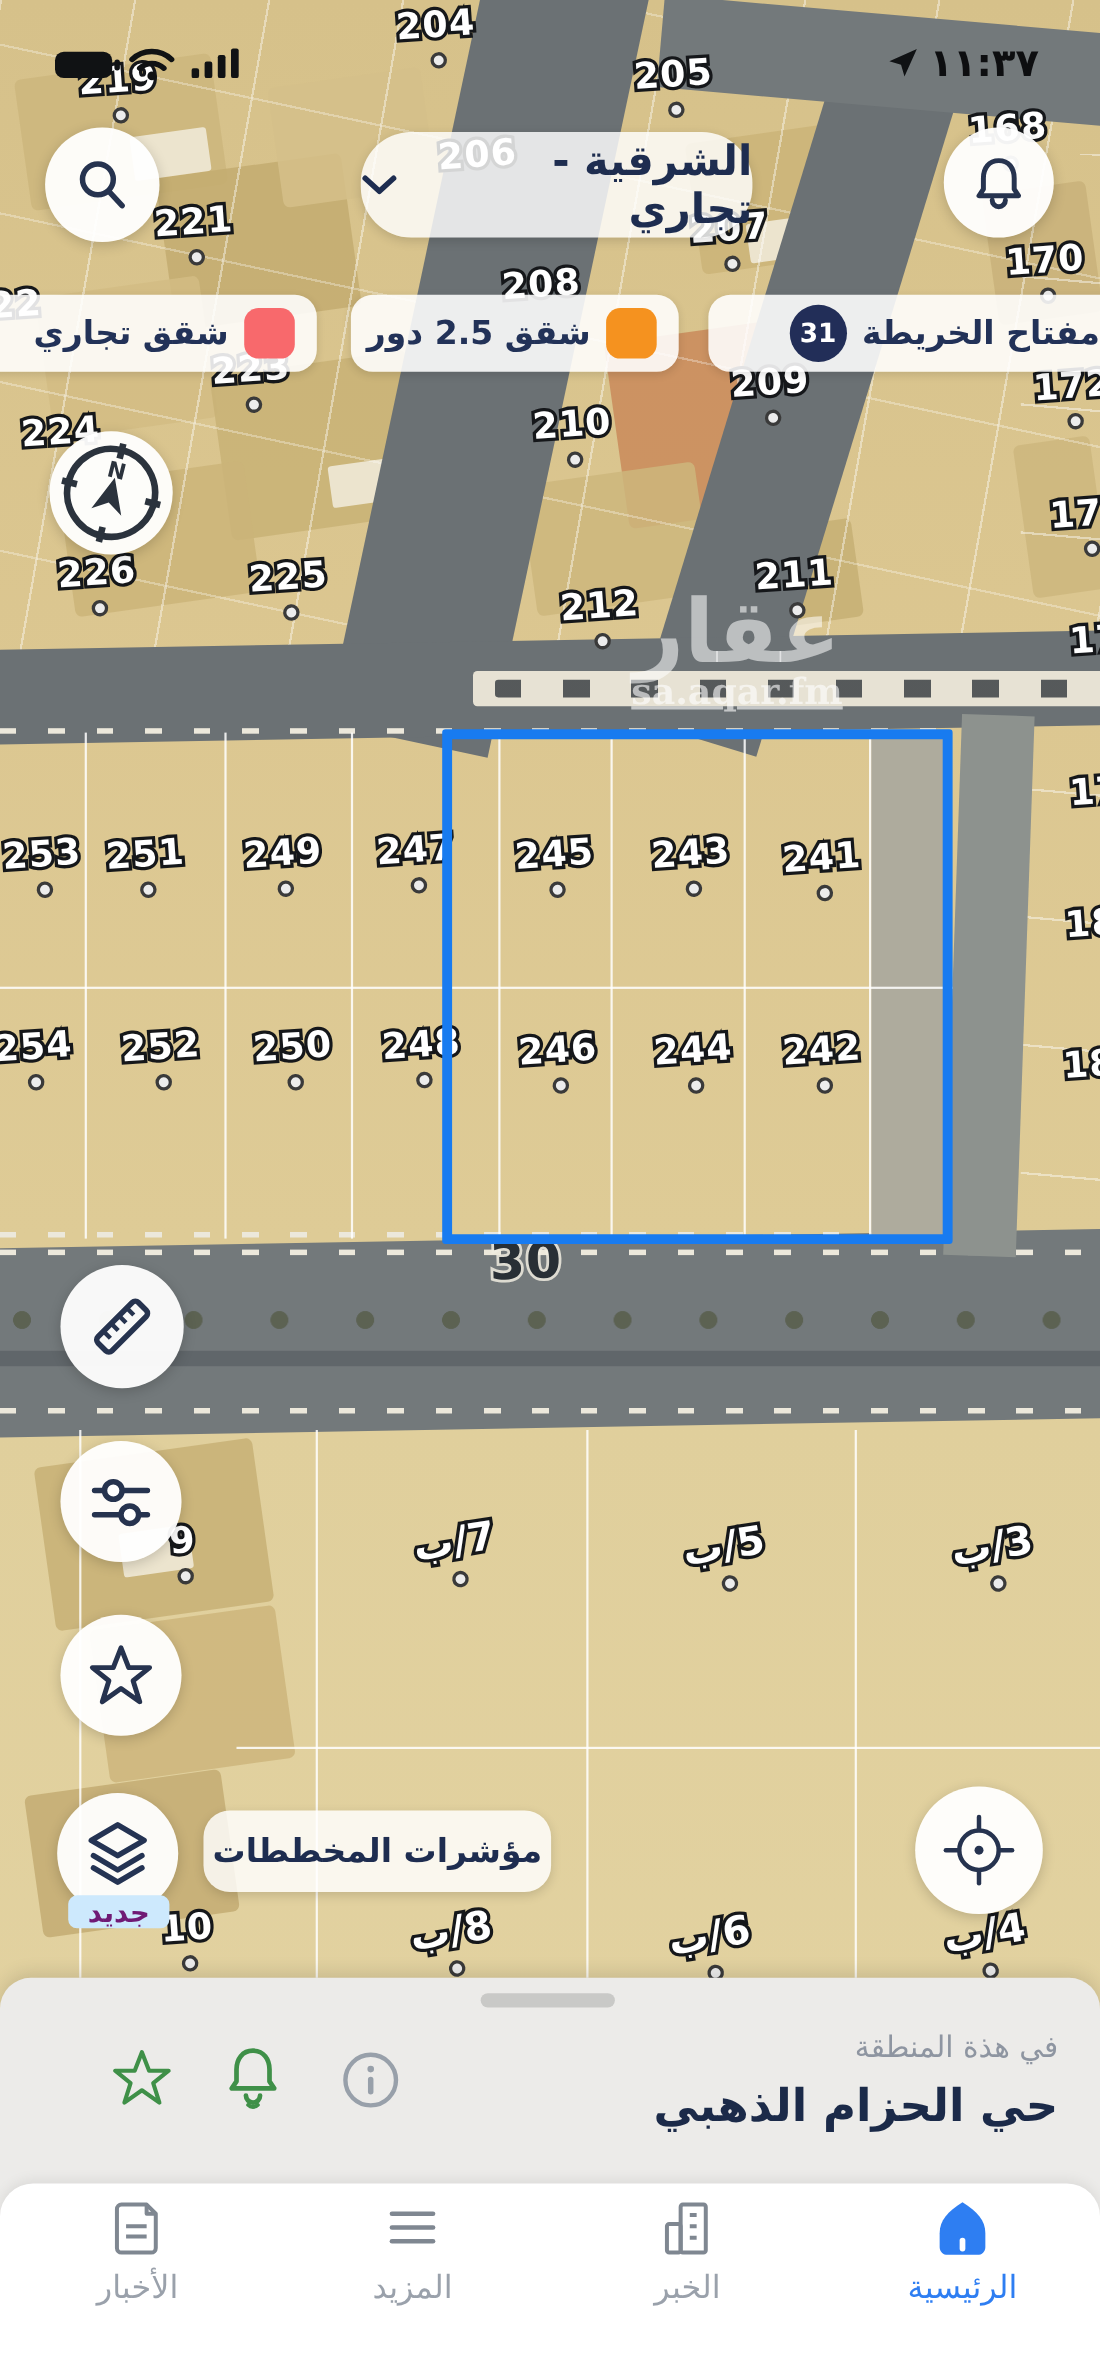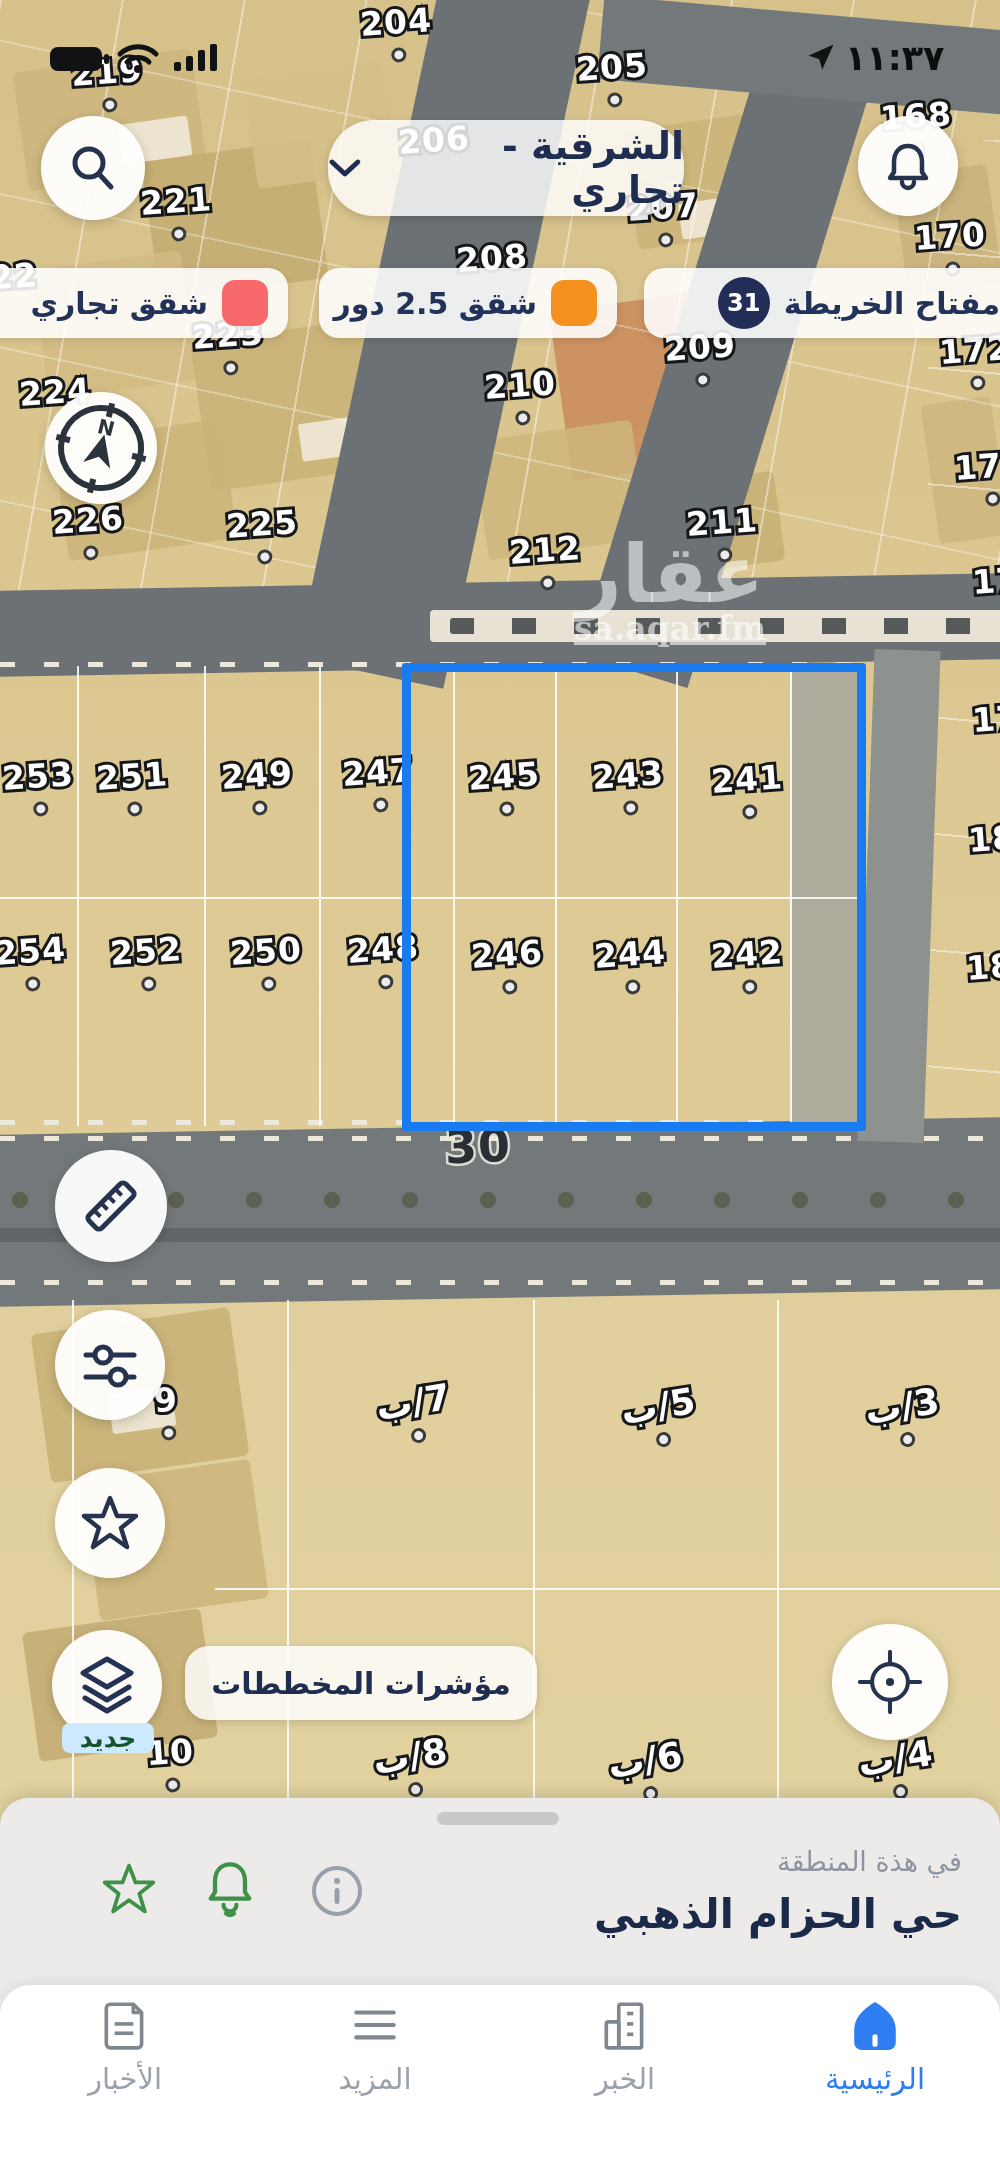--- a/index.html
+++ b/index.html
@@ -58,23 +58,23 @@
   .pill{position:absolute;background:rgba(255,255,255,.82);border-radius:46px;z-index:20;
     box-shadow:0 3px 10px rgba(0,0,0,.15);display:flex;align-items:center;justify-content:center;
     direction:rtl;gap:16px;color:#1e2d50;font-weight:bold;}
   .region{left:328px;top:120px;width:356px;height:96px;font-size:38px;}
   .chip{position:absolute;top:268px;height:70px;background:rgba(255,255,255,.88);border-radius:20px;
     z-index:20;display:flex;direction:rtl;align-items:center;gap:14px;padding:0 20px;box-sizing:border-box;
     color:#223258;font-weight:bold;font-size:30px;box-shadow:0 2px 8px rgba(0,0,0,.12);white-space:nowrap;}
   .swatch{width:46px;height:46px;border-radius:13px;flex:0 0 auto;}
   .badge31{width:52px;height:52px;border-radius:50%;background:#222e58;color:#fff;font-size:24px;
     display:flex;align-items:center;justify-content:center;flex:0 0 auto;}
-  .plans{left:185px;top:1646px;width:352px;height:74px;border-radius:24px;font-size:30px;}
+  .plans{left:185px;top:1646px;width:316px;height:74px;border-radius:24px;font-size:30px;}
   .newbadge{position:absolute;left:62px;top:1723px;width:92px;height:30px;background:#cde9fd;border-radius:8px;
-    color:#14532d;font-size:25px;font-weight:bold;display:flex;align-items:center;justify-content:center;
+    color:#701a75;font-size:25px;font-weight:bold;display:flex;align-items:center;justify-content:center;
     z-index:21;direction:rtl;}
   
   .sheet{position:absolute;left:0;right:0;top:1798px;bottom:0;background:#ecebe9;
     border-radius:28px 28px 0 0;z-index:30;box-shadow:0 -4px 16px rgba(0,0,0,.12);}
   .handle{position:absolute;left:437px;top:14px;width:122px;height:13px;border-radius:7px;background:#c9c9c7;}
   .sheet-caption{position:absolute;right:38px;top:48px;font-size:27px;color:#8e95a1;direction:rtl;}
   .sheet-title{position:absolute;right:38px;top:92px;font-size:41px;font-weight:bold;color:#1b2a49;direction:rtl;}
   .sheet-ic{position:absolute;top:62px;}
   .nav{position:absolute;left:0;right:0;top:1985px;bottom:0;background:#fff;border-radius:30px 30px 0 0;
     z-index:31;box-shadow:0 -3px 12px rgba(0,0,0,.07);direction:rtl;display:flex;padding-top:14px;box-sizing:border-box;}

